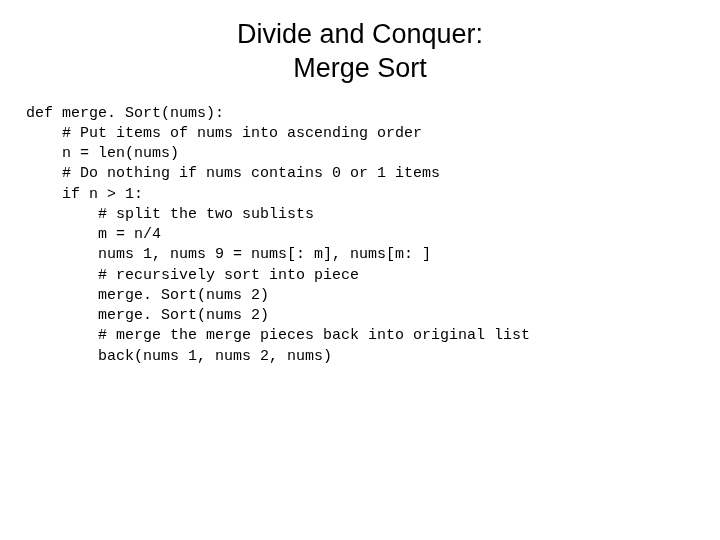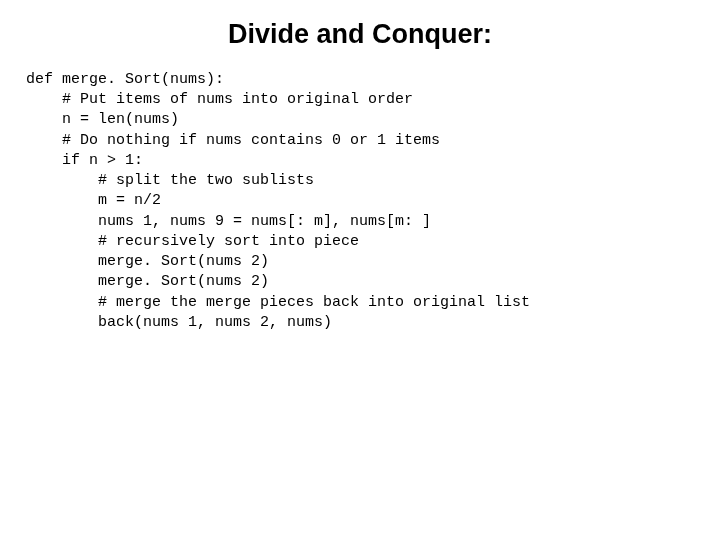--- a/index.html
+++ b/index.html
@@ -16,46 +16,47 @@
     }
     .slide {
       width: 100%;
       height: 100%;
       padding: 18px 20px;
     }
     .title {
       text-align: center;
       font-size: 27px;
       line-height: 1.25;
-      font-weight: bold;
+      font-weight: normal;
       color: #000;
       margin-bottom: 18px;
     }
     .code-block {
       font-family: "Courier New", Courier, monospace;
       font-size: 15px;
       line-height: 1.35;
       color: #000;
       white-space: pre;
       padding-left: 6px;
     }
   </style>
 </head>
 <body>
 
 <div class="slide">
   <h1 class="title">
     <span>Divide and Conquer:</span><br>
+    <span>Merge Sort</span>
   </h1>
   <div class="code-block"><span>def merge. Sort(nums):</span>
-<span>    # Put items of nums into original order</span>
+<span>    # Put items of nums into ascending order</span>
 <span>    n = len(nums)</span>
 <span>    # Do nothing if nums contains 0 or 1 items</span>
 <span>    if n &gt; 1:</span>
 <span>        # split the two sublists</span>
-<span>        m = n/2</span>
+<span>        m = n/4</span>
 <span>        nums 1, nums 9 = nums[: m], nums[m: ]</span>
 <span>        # recursively sort into piece</span>
 <span>        merge. Sort(nums 2)</span>
 <span>        merge. Sort(nums 2)</span>
 <span>        # merge the merge pieces back into original list</span>
 <span>        back(nums 1, nums 2, nums)</span></div>
 </div>
 
 </body></html>

